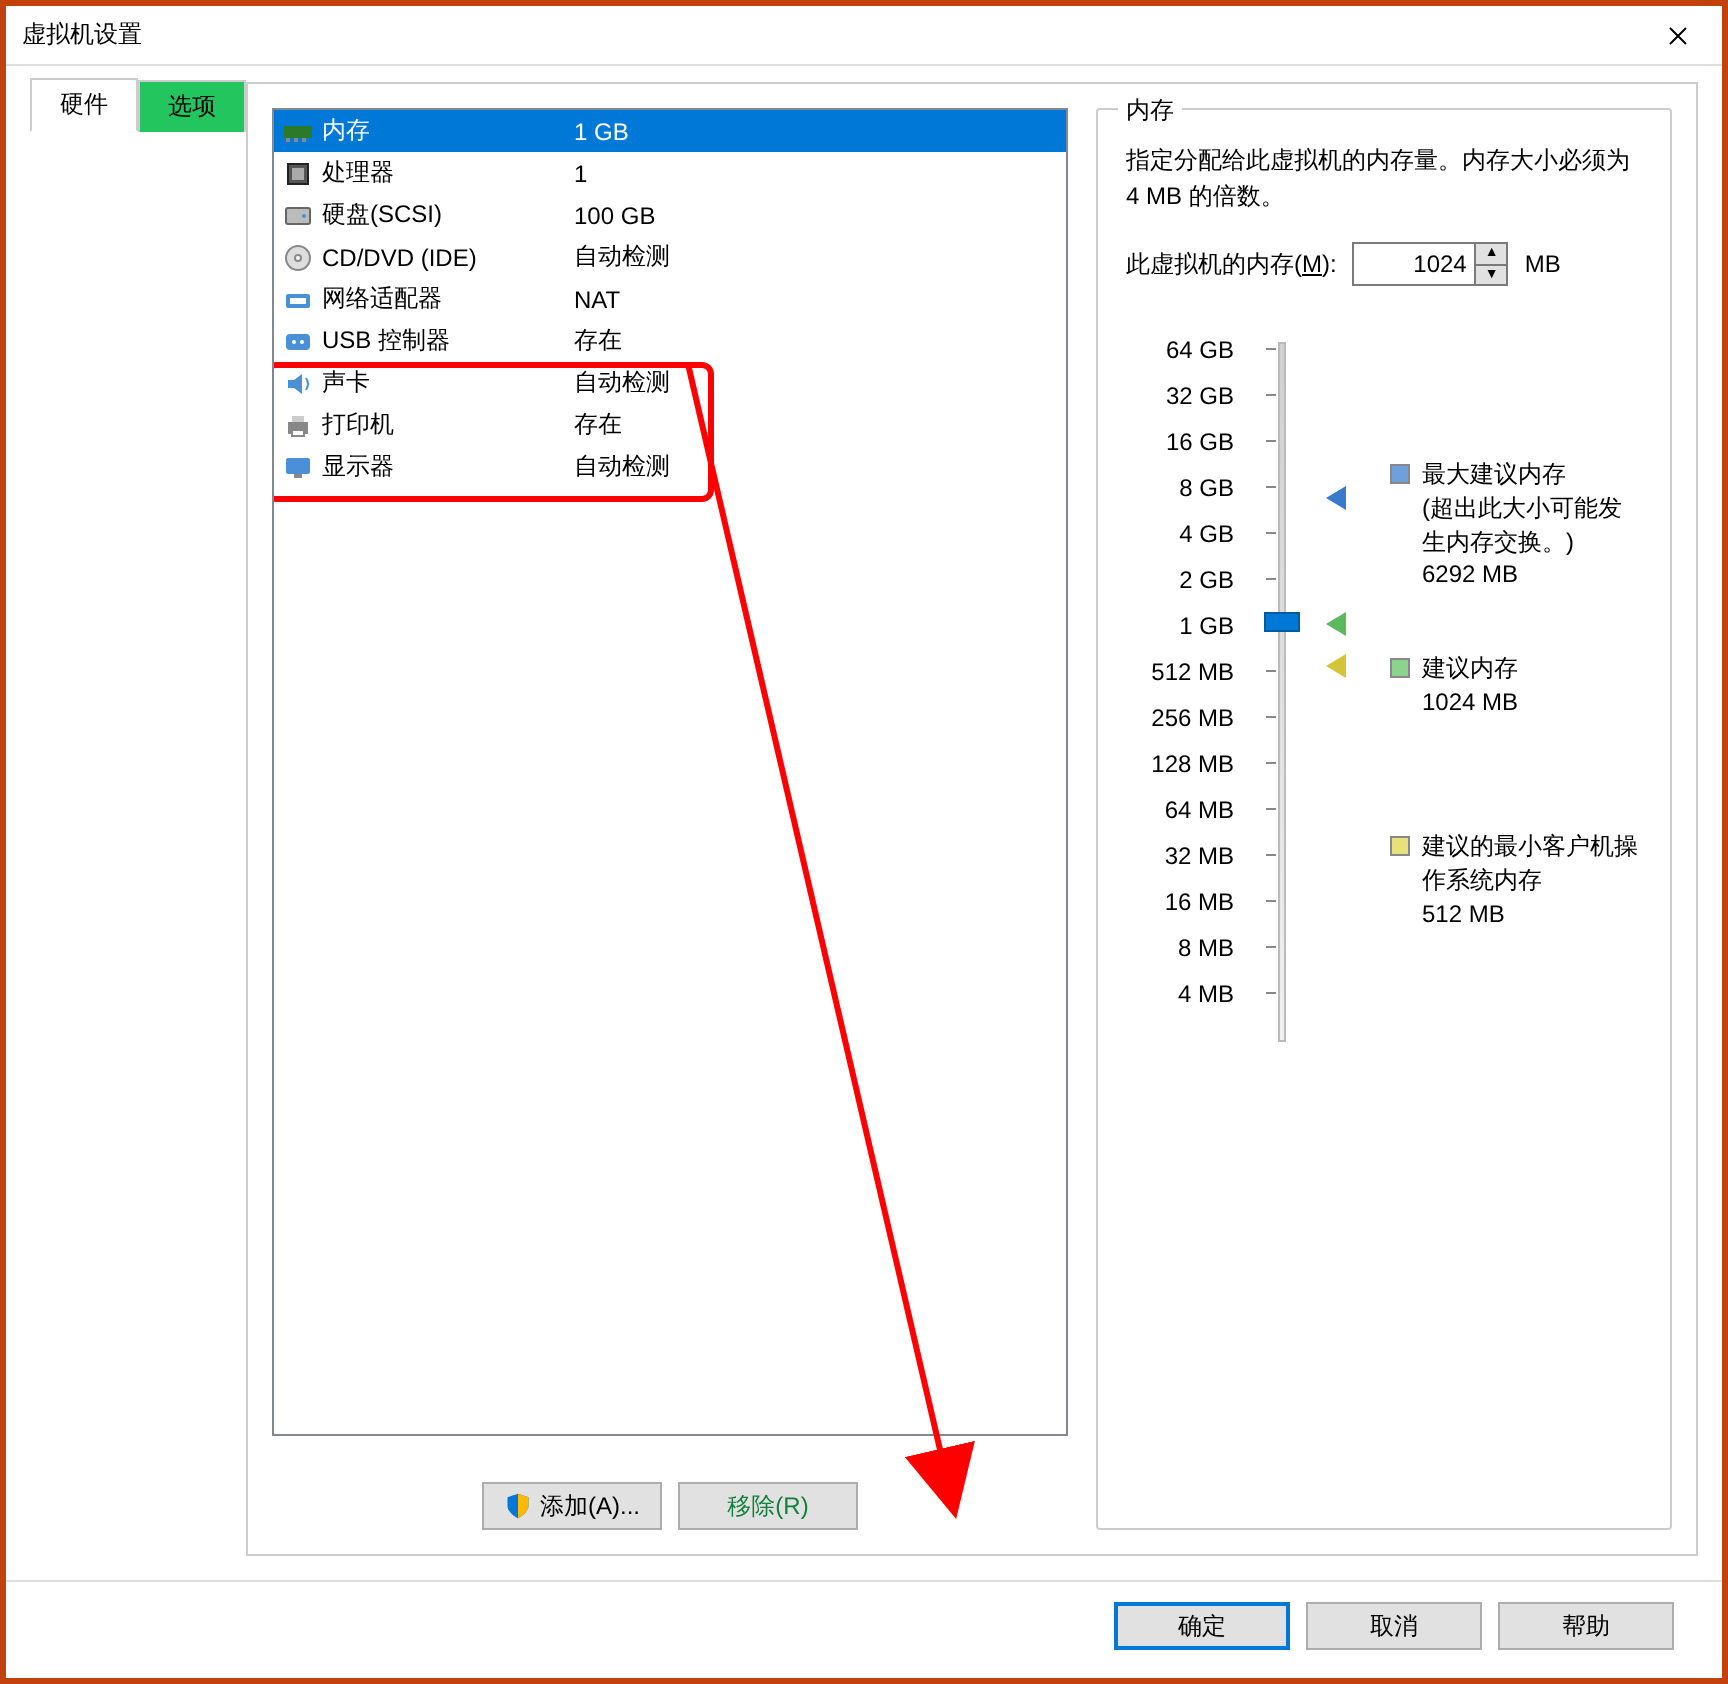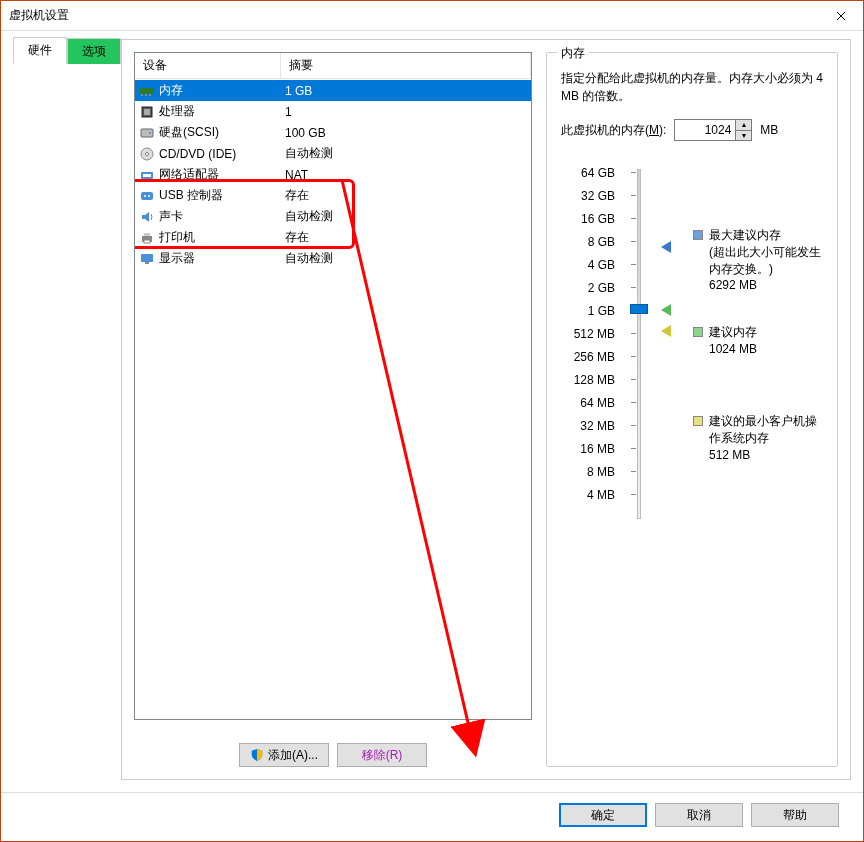--- a/index.html
+++ b/index.html
@@ -6,21 +6,21 @@
   body {
     margin: 0;
     font-family: "Microsoft YaHei", "Segoe UI", Tahoma, sans-serif;
     font-size: 12px;
     background: #fff;
     color: #000;
   }
   .window {
     width: 864px;
     height: 842px;
-    border: 1px solid #c2410c;
+    border: 3px solid #c2410c;
     display: flex;
     flex-direction: column;
     position: relative;
     background: #fff;
   }
   .titlebar {
     height: 30px;
     background: #fff;
     display: flex;
     align-items: center;
@@ -138,21 +138,21 @@
     background: #e1e1e1;
     cursor: pointer;
     font-size: 12px;
     display: inline-flex;
     align-items: center;
     justify-content: center;
     padding: 0 8px;
     gap: 4px;
   }
   .btn:disabled, .btn.disabled {
-    color: #a21caf;
+    color: #15803d;
     cursor: default;
   }
   .shield-icon {
     width: 14px; height: 14px;
   }
   .right-panel {
     flex: 1;
     border: 1px solid #ccc;
     border-radius: 2px;
     padding: 10px 14px 10px 14px;
@@ -311,24 +311,20 @@
 
     <div class="tabs">
       <div class="tab active">硬件</div>
       <div class="tab">选项</div>
     </div>
 
     <div class="tab-panel">
 
       <div class="left-panel">
         <div class="device-list">
-          <div class="device-header">
-            <div class="col col-device">设备</div>
-            <div class="col col-summary">摘要</div>
-          </div>
           <div id="device-rows">
               <div class="device-row selected">
                 <div class="cell col-device">
                   <span class="dev-icon">
                     <svg width="16" height="16">
                       <rect x="1" y="5" width="14" height="6" fill="#2a7a2a"></rect>
                       <rect x="2" y="11" width="2" height="2" fill="#888"></rect>
                       <rect x="6" y="11" width="2" height="2" fill="#888"></rect>
                       <rect x="10" y="11" width="2" height="2" fill="#888"></rect>
                     </svg>

